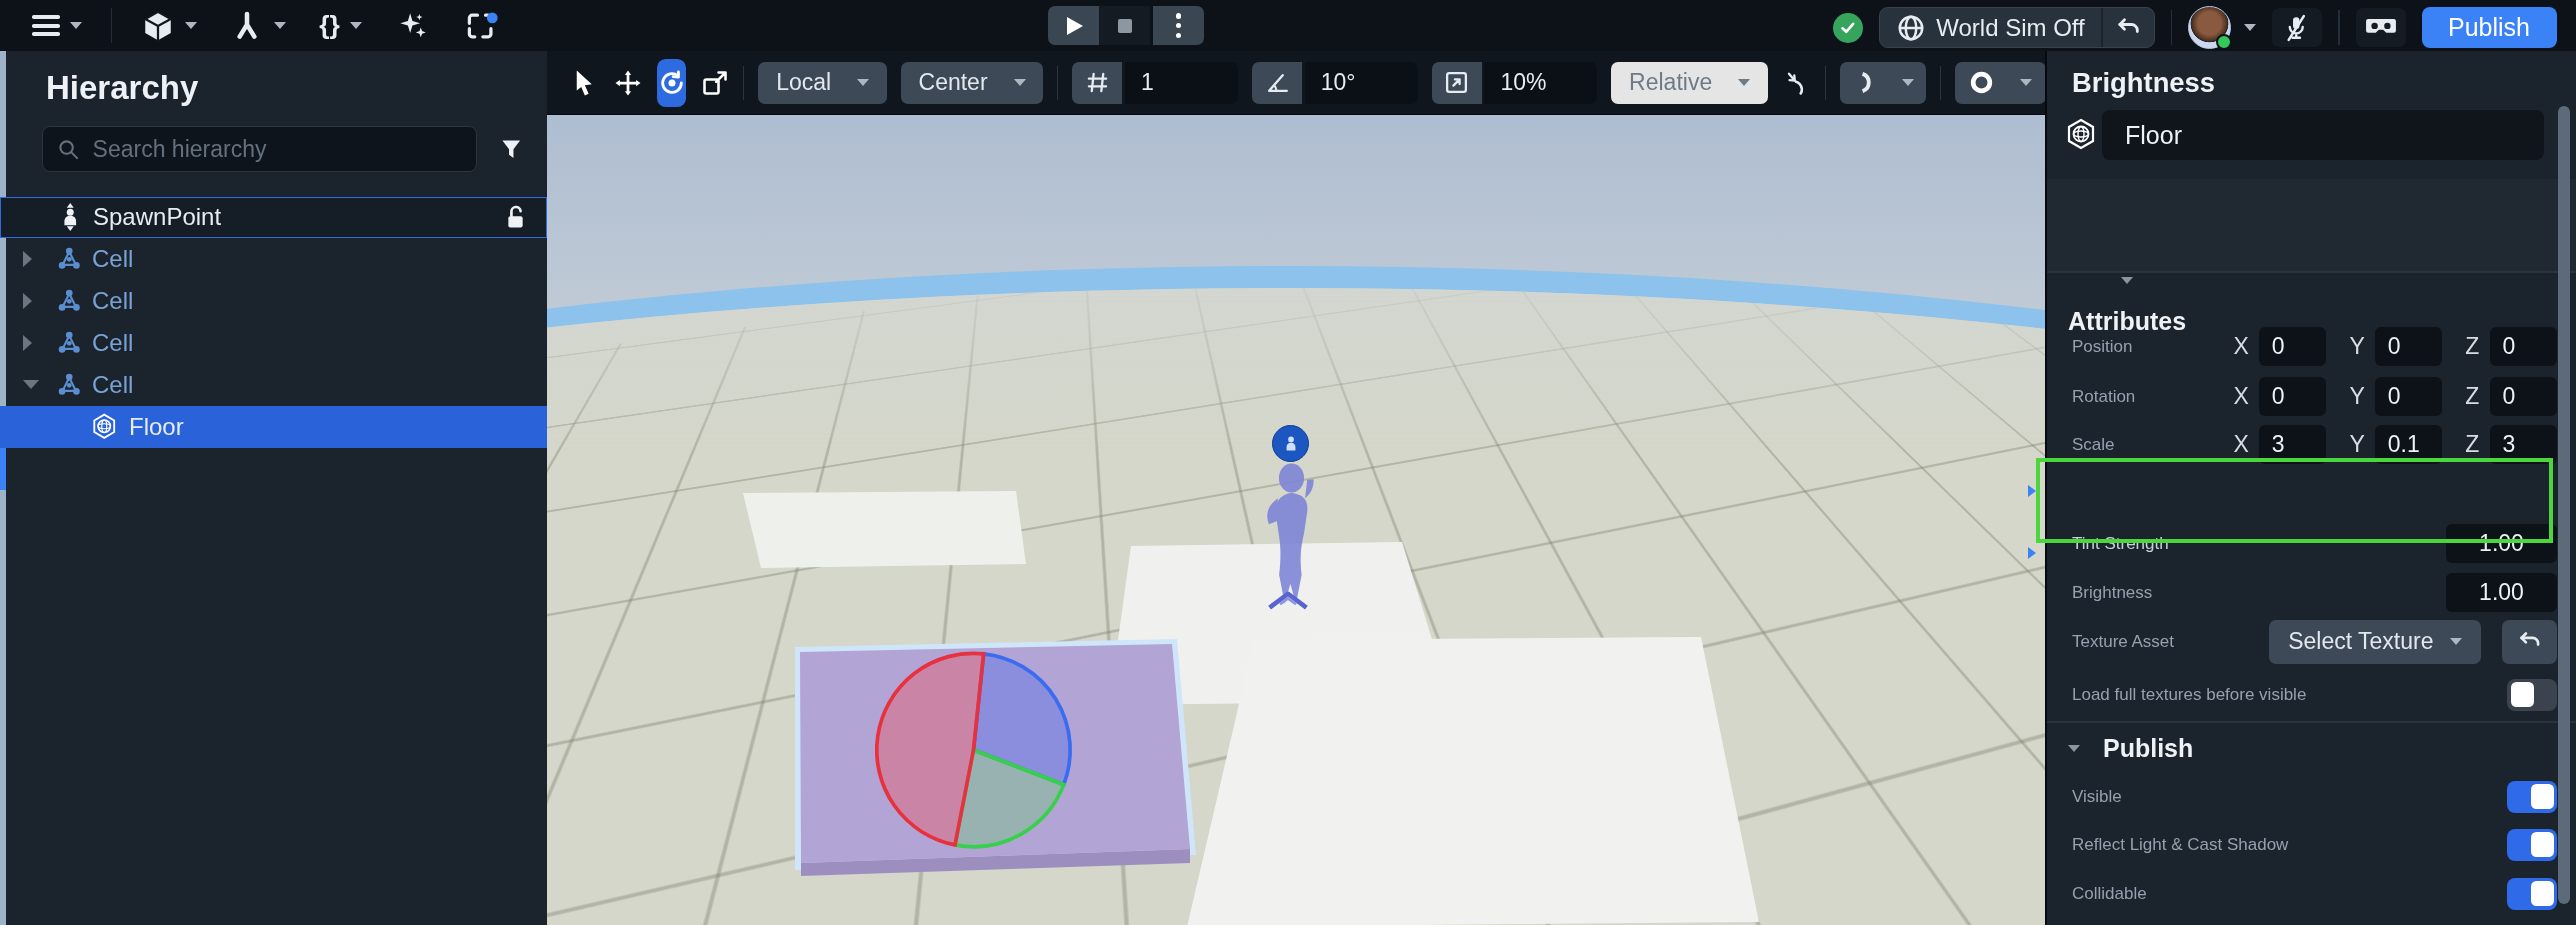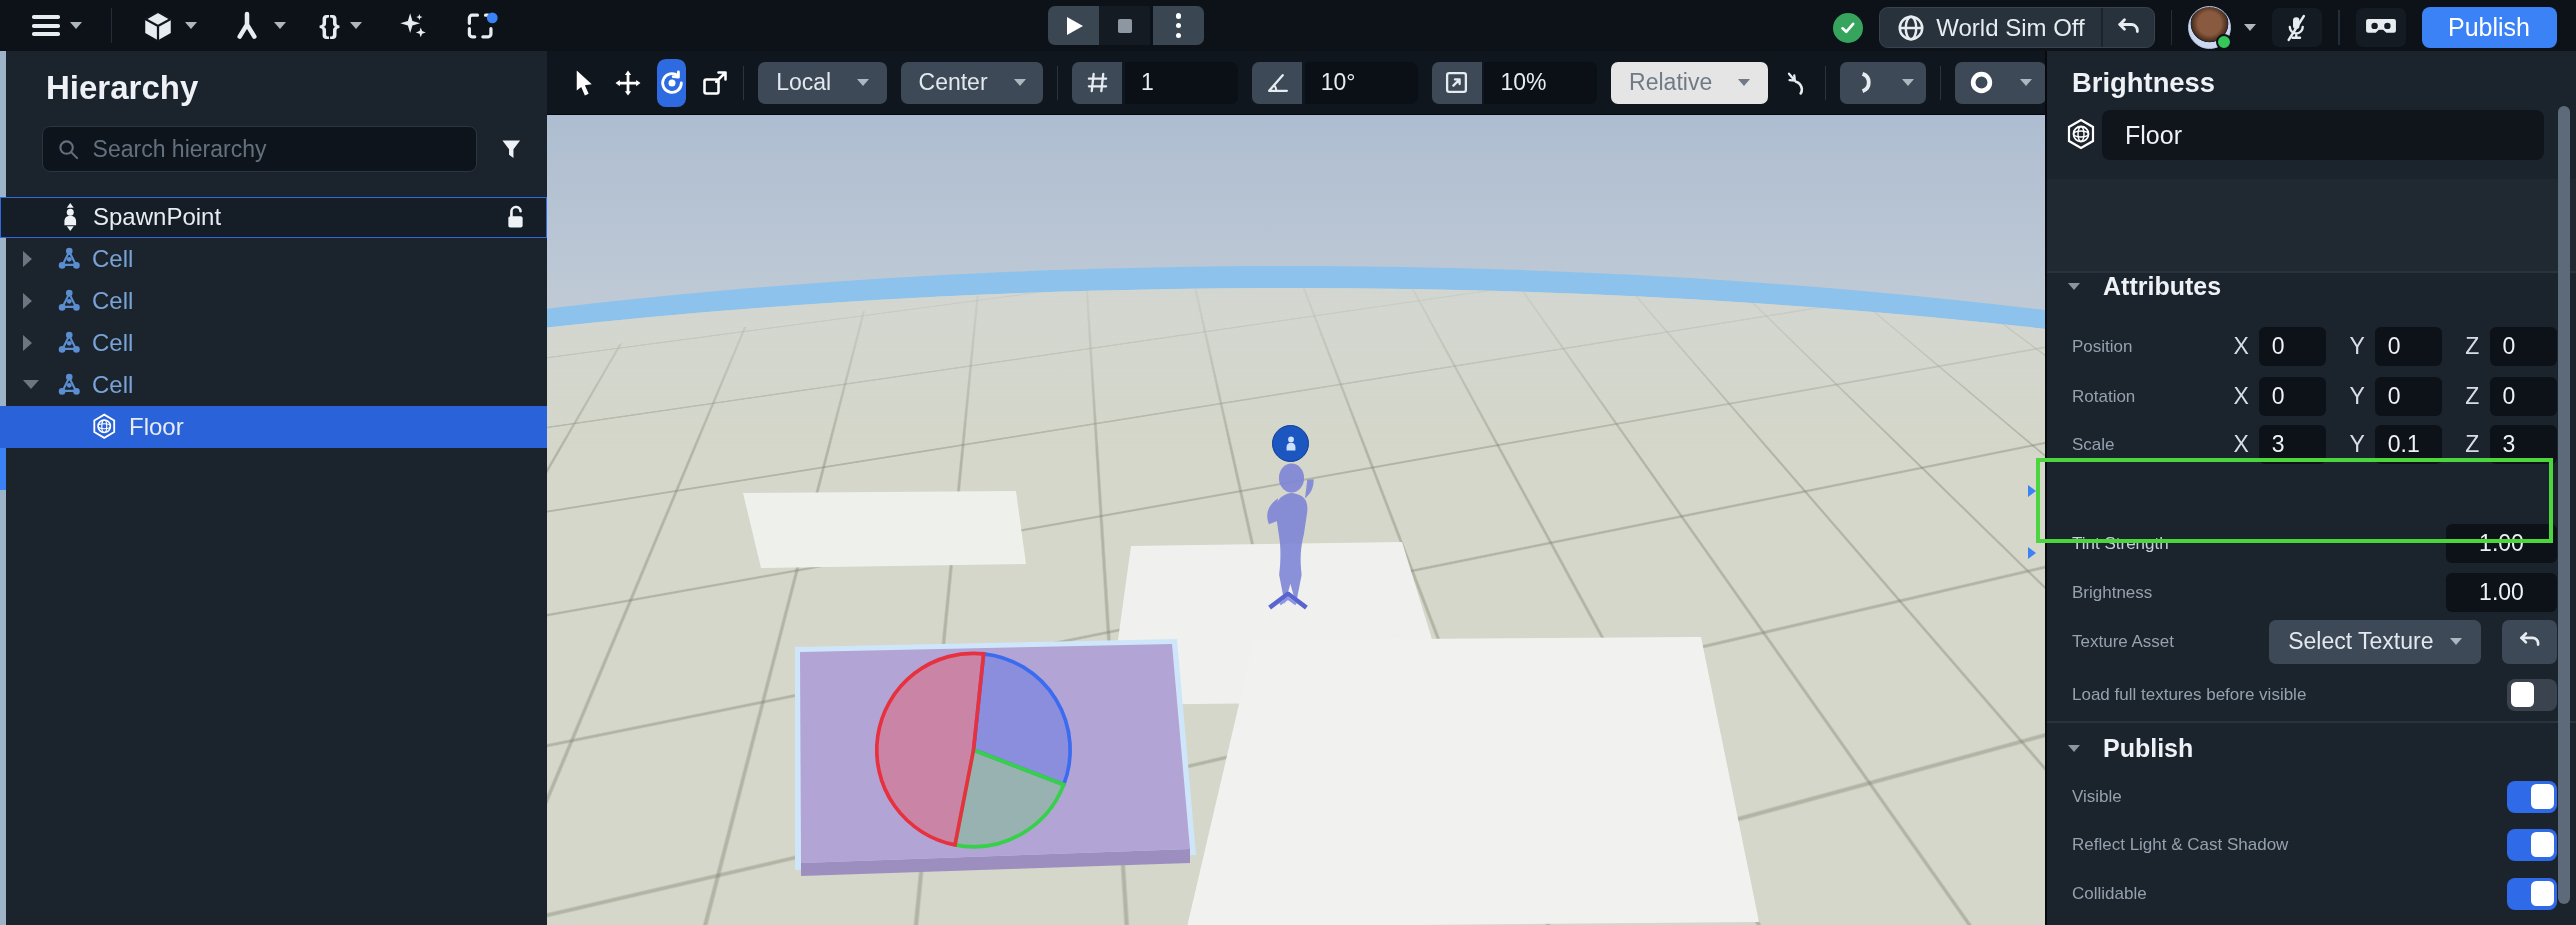--- a/index.html
+++ b/index.html
@@ -511,21 +511,21 @@
         <circle cx="16" cy="16" r="7.5" fill="none" stroke="#ffffff" stroke-width="1.8"></circle>
         <ellipse cx="16" cy="16" rx="7.5" ry="3" fill="none" stroke="#ffffff" stroke-width="1.4"></ellipse>
         <ellipse cx="16" cy="16" rx="3" ry="7.5" fill="none" stroke="#ffffff" stroke-width="1.4"></ellipse>
       </svg>
     </span>
     <input class="name-field" value="Floor" style="">
 
     <div class="sec-band"></div>
     <div class="pdivider" style="top:220px;"></div>
 
-    <div class="sec-head" style="top:216px;">
+    <div class="sec-head" style="top:226px;flex-direction:column;">
       <span class="caret sm"></span>
       <span>Attributes</span>
     </div>
 
     <div class="prow" style="top:275px;">
       <span class="plabel">Position</span>
       <span class="spacer"></span>
       <span class="axgrp">
           <span class="axis">X</span>
         <input class="afield" value="0" style="">

